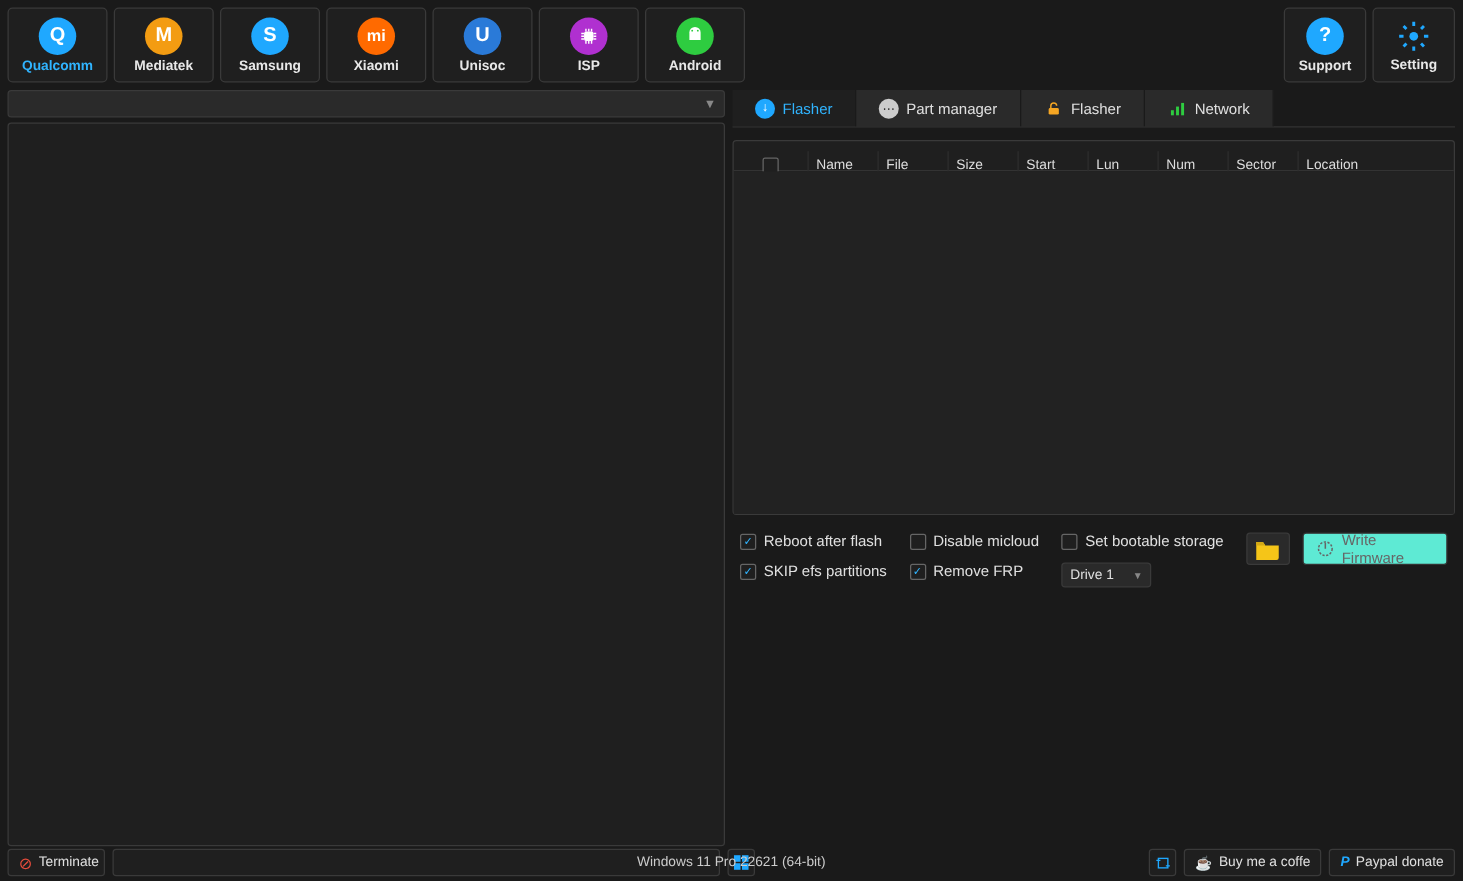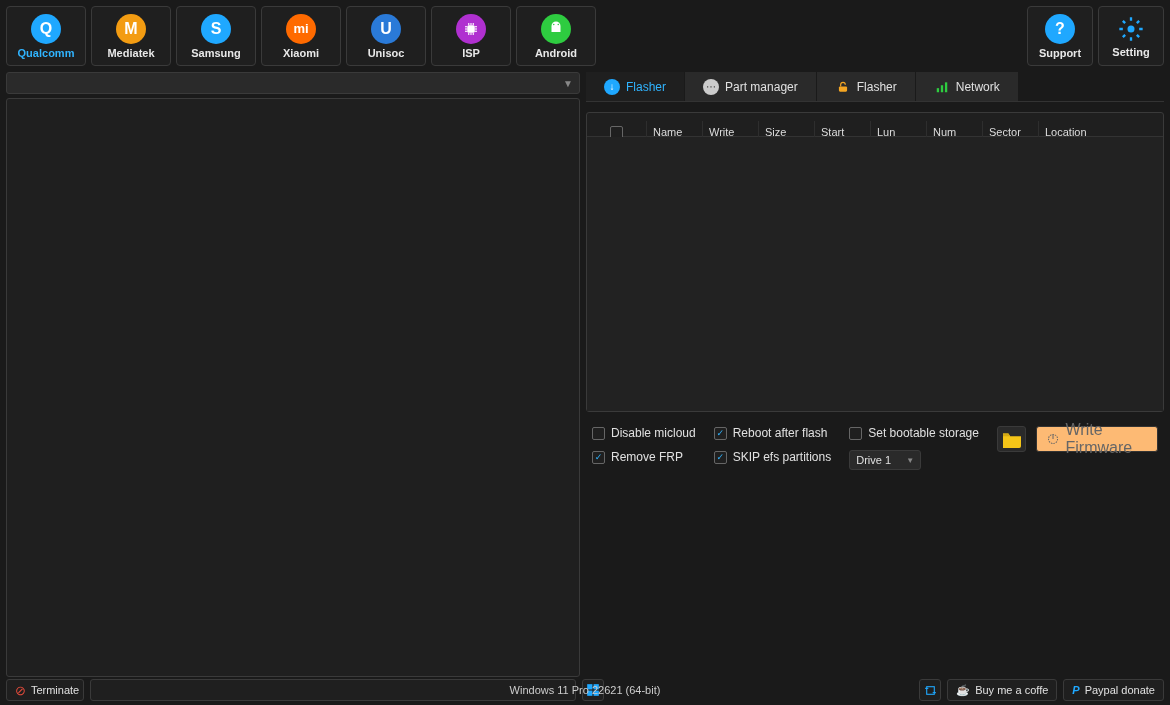--- a/index.html
+++ b/index.html
@@ -40,21 +40,21 @@
 
 
 .opts { display: flex; gap: 18px; padding: 10px 6px 2px 6px; align-items: flex-start; }
 .optcol { display: flex; flex-direction: column; gap: 10px; }
 .chkrow { display: flex; align-items: center; gap: 6px; font-size: 12px; color: #e0e0e0; white-space: nowrap; }
 .chkbox { width: 13px; height: 13px; border: 1px solid #666; border-radius: 2px; display: flex; align-items: center; justify-content: center; font-size: 9px; color: #30b4ff; background: #1f1f1f; }
 .chkbox.on::after { content: "✓"; }
 .optcol .selectbox { width: 72px; height: 20px; background: #2a2a2a; border: 1px solid #3a3a3a; border-radius: 3px; display: flex; align-items: center; justify-content: space-between; padding: 0 6px; font-size: 11px; cursor: pointer; }
 .opts .rightcol { margin-left: auto; display: flex; align-items: center; gap: 10px; }
 .folder-btn { width: 38px; height: 26px; background: #2a2a2a; border: 1px solid #3a3a3a; border-radius: 3px; display: flex; align-items: center; justify-content: center; cursor: pointer; }
-.write-btn { height: 26px; padding: 0 10px; background: #fdba74; border: 1px solid #333; border-radius: 3px; color: #666; display: flex; align-items: center; gap: 6px; font-size: 16px; cursor: default; }
+.write-btn { height: 26px; padding: 0 10px; background: #5eead4; border: 1px solid #333; border-radius: 3px; color: #666; display: flex; align-items: center; gap: 6px; font-size: 12px; cursor: default; }
 
 
 .statusbar { height: 26px; display: flex; align-items: center; gap: 6px; padding: 0 6px 4px 6px; }
 .sb-btn { height: 22px; background: #1f1f1f; border: 1px solid #3a3a3a; border-radius: 3px; display: flex; align-items: center; gap: 5px; padding: 0 8px; font-size: 11px; cursor: pointer; color: #e0e0e0; }
 .sb-fill { flex: 1; height: 22px; background: #1f1f1f; border: 1px solid #3a3a3a; border-radius: 3px; }
 .sb-center { position: absolute; left: 50%; transform: translateX(-50%); font-size: 11px; color: #ccc; pointer-events: none; }
 .statusbar { position: relative; }
 .sq { width: 22px; justify-content: center; padding: 0; }
 
 svg { display: block; }
@@ -176,50 +176,50 @@
           <span>Network</span>
         </div>
       </div>
 
       <div class="tablewrap">
         <div class="thead">
           <div class="th chk">
             <div class="chkbox"></div>
           </div>
           <div class="th" style="width:56px">Name</div>
-          <div class="th" style="width:56px">Write</div>
+          <div class="th" style="width:56px">File</div>
           <div class="th" style="width:56px">Size</div>
           <div class="th" style="width:56px">Start</div>
           <div class="th" style="width:56px">Lun</div>
           <div class="th" style="width:56px">Num</div>
           <div class="th" style="width:56px">Sector</div>
           <div class="th" style="flex:1;border-right:none">Location</div>
         </div>
         <div class="tbody"></div>
       </div>
 
       <div class="opts">
         <div class="optcol">
           <label class="chkrow">
+            <span class="chkbox on"></span>
+            <span>Reboot after flash</span>
+          </label>
+          <label class="chkrow">
+            <span class="chkbox on"></span>
+            <span>SKIP efs partitions</span>
+          </label>
+        </div>
+        <div class="optcol">
+          <label class="chkrow">
             <span class="chkbox"></span>
             <span>Disable micloud</span>
           </label>
           <label class="chkrow">
             <span class="chkbox on"></span>
             <span>Remove FRP</span>
-          </label>
-        </div>
-        <div class="optcol">
-          <label class="chkrow">
-            <span class="chkbox on"></span>
-            <span>Reboot after flash</span>
-          </label>
-          <label class="chkrow">
-            <span class="chkbox on"></span>
-            <span>SKIP efs partitions</span>
           </label>
         </div>
         <div class="optcol">
           <label class="chkrow">
             <span class="chkbox"></span>
             <span>Set bootable storage</span>
           </label>
           <div class="selectbox">
             <span>Drive 1</span>
             <span class="chev" style="font-size:8px;color:#888">▼</span>

